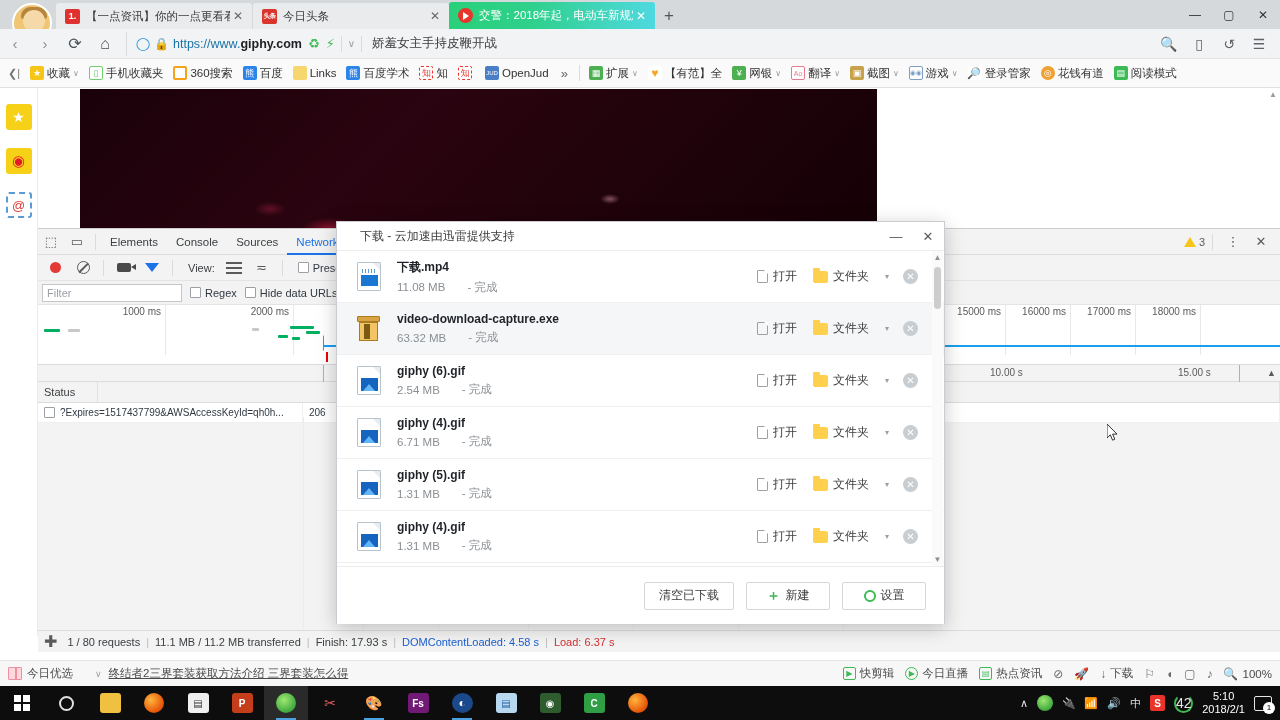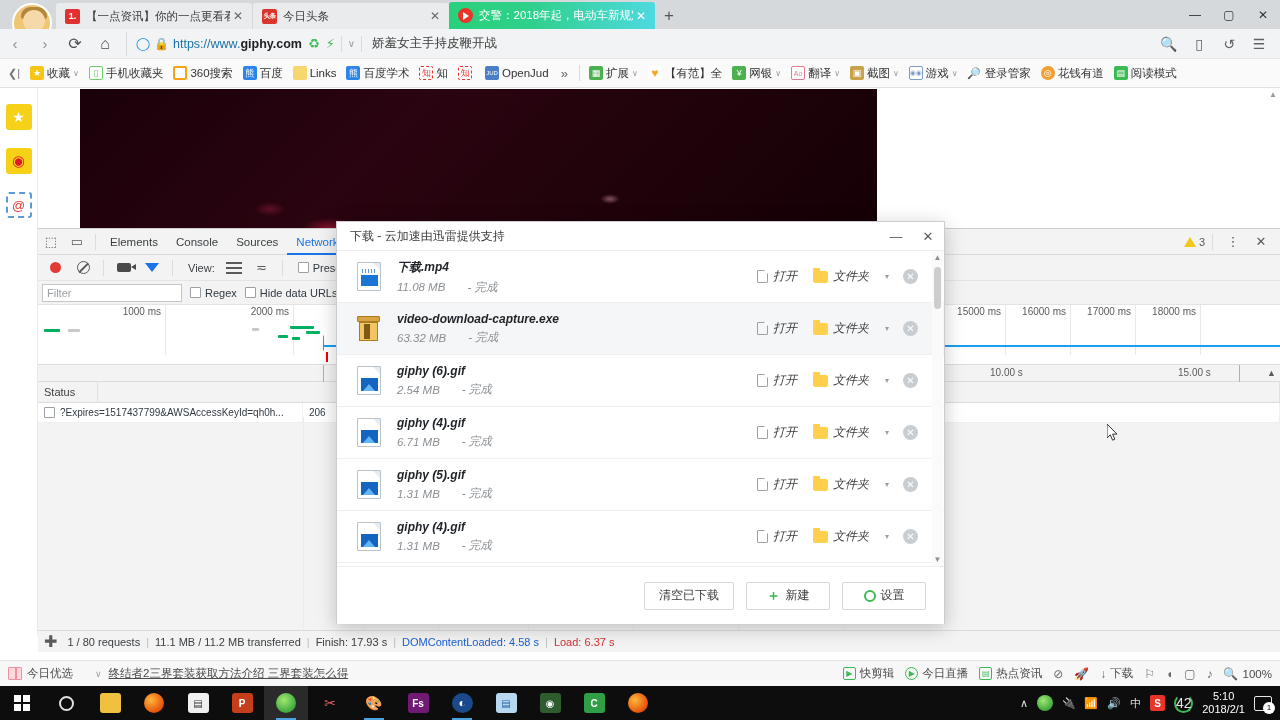--- a/index.html
+++ b/index.html
@@ -233,26 +233,26 @@
   .dcl { color: #1a5fd0; }
   .loadtxt { color: #d32f2f; }
 
   
   .dlg {
     position: absolute; left: 336px; top: 133px; width: 609px; height: 403px;
     background: #fff; border: 1px solid #c9ccd0;
     box-shadow: 0 4px 18px rgba(0,0,0,.22);
   }
   .dlg-title { height: 29px; display: flex; align-items: center;
-    padding-left: 13px; font-size: 12px; color: #3c3c3c;
+    padding-left: 23px; font-size: 12px; color: #3c3c3c;
     border-bottom: 1px solid #ededed; }
   .dlg-ctrls { margin-left: auto; display: flex; }
   .dlg-btn { width: 32px; height: 29px; display: flex; align-items: center;
     justify-content: center; font-size: 13px; color: #5a5a5a; }
-  .dlg-list { position: relative; height: 315px; overflow: hidden; font-style: italic; }
+  .dlg-list { position: relative; height: 315px; overflow: hidden; }
   .dl-row { height: 52px; display: flex; align-items: center;
     border-bottom: 1px solid #f0f0f0; padding-left: 20px; padding-right: 26px; }
   .dl-row.hl { background: #f5f6f7; }
   .dl-ico { width: 26px; height: 30px; flex: 0 0 26px; margin-right: 14px;
     position: relative; }
   .ico-file { width: 24px; height: 29px; background: #fff; border: 1px solid #b9c3cc;
     border-radius: 1px; position: relative; }
   .ico-file::before { content: ''; position: absolute; right: 0; top: 0;
     border-top: 7px solid #e8edf2; border-left: 7px solid transparent; }
   .ico-img-inner { position: absolute; left: 3px; top: 11px; width: 17px; height: 13px;

